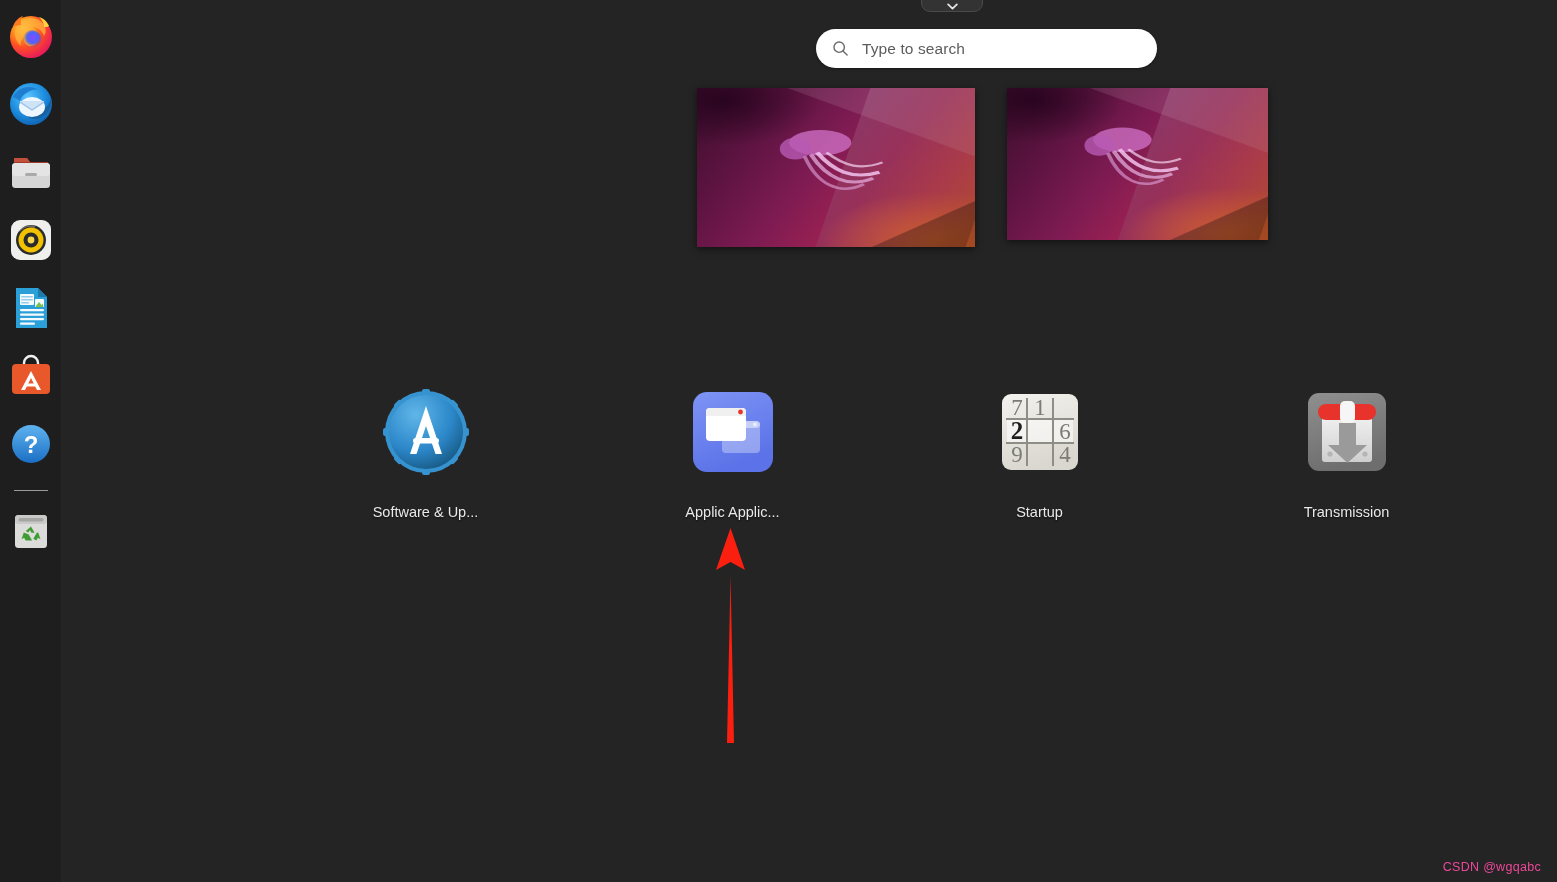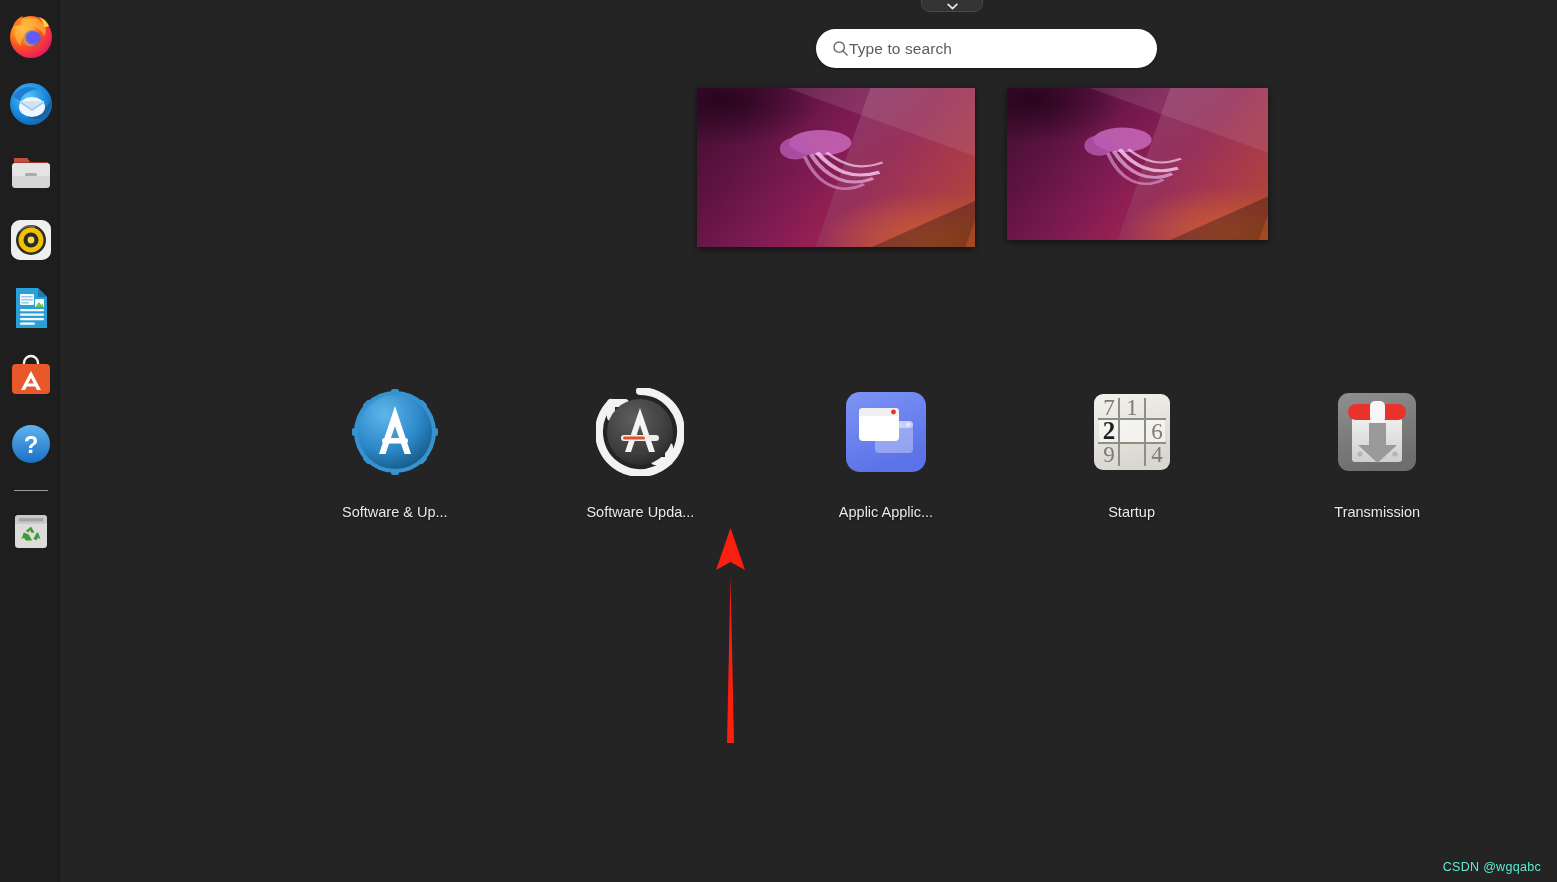--- a/index.html
+++ b/index.html
@@ -88,20 +88,21 @@
     border-radius: 20px;
     background: #ffffff;
     display: flex;
     align-items: center;
     padding-left: 16px;
     box-sizing: border-box;
     box-shadow: 0 1px 3px rgba(0,0,0,0.35);
   }
   #search-entry .mag { width: 17px; height: 17px; flex: 0 0 auto; }
   #search-placeholder {
+    margin-left: 13px;
     color: #5c5c5c;
     font-size: 15.5px;
     letter-spacing: 0.1px;
   }
 
   
   #workspaces {
     position: absolute;
     left: 697px;
     top: 88px;
@@ -193,21 +194,21 @@
     width: 60px;
     height: 215px;
     pointer-events: none;
   }
 
   
   #watermark {
     position: absolute;
     right: 16px;
     bottom: 8px;
-    color: #5eead4;
+    color: #ec4899;
     font-size: 12.5px;
     letter-spacing: 0.3px;
   }
 </style>
 </head>
 <body>
 
 <div id="overview">
 
   <div id="top-popover">
@@ -406,41 +407,20 @@
             </g>
           </g>
           <circle cx="44" cy="44" r="37" fill="url(#sauG)"></circle>
           <path d="M44 18 L60 66 H53.5 L44 38 L34.5 66 H28 Z" fill="#ffffff"></path>
           <rect x="31" y="50" width="26" height="5.6" rx="2.8" fill="#ffffff"></rect>
         </svg>
       </div>
       <div class="app-label">Software &amp; Up...</div>
     </div>
 
-    <div class="app-cell">
-      <div class="app-icon">
-        <svg viewBox="0 0 88 88" width="88" height="88">
-          <defs>
-            <radialGradient id="suG" cx="40%" cy="30%" r="80%">
-              <stop offset="0%" stop-color="#5e5e5e"></stop>
-              <stop offset="70%" stop-color="#3b3b3b"></stop>
-              <stop offset="100%" stop-color="#232323"></stop>
-            </radialGradient>
-          </defs>
-          <path d="M44 3 A41 41 0 1 1 15 15" fill="none" stroke="#f2f2f2" stroke-width="8" stroke-linecap="round"></path>
-          <path d="M15 15 l0 14 M15 15 l14 0" fill="none" stroke="#f2f2f2" stroke-width="8" stroke-linecap="round"></path>
-          <path d="M73 73 l0 -14 M73 73 l-14 0" fill="none" stroke="#f2f2f2" stroke-width="8" stroke-linecap="round"></path>
-          <circle cx="44" cy="44" r="33" fill="url(#suG)"></circle>
-          <path d="M44 20 L59 64 H53 L44 37 L35 64 H29 Z" fill="#f4f4f4"></path>
-          <rect x="25" y="47" width="38" height="6" rx="3" fill="#eeeeee"></rect>
-          <rect x="27" y="48.6" width="22" height="3" rx="1.5" fill="#e2522a"></rect>
-        </svg>
-      </div>
-      <div class="app-label">Software Upda...</div>
-    </div>
 
     <div class="app-cell">
       <div class="app-icon">
         <svg viewBox="0 0 88 88" width="88" height="88">
           <defs>
             <linearGradient id="saBg" x1="0" y1="0" x2="0.4" y2="1">
               <stop offset="0%" stop-color="#7e94f5"></stop>
               <stop offset="100%" stop-color="#5b72e8"></stop>
             </linearGradient>
           </defs>

